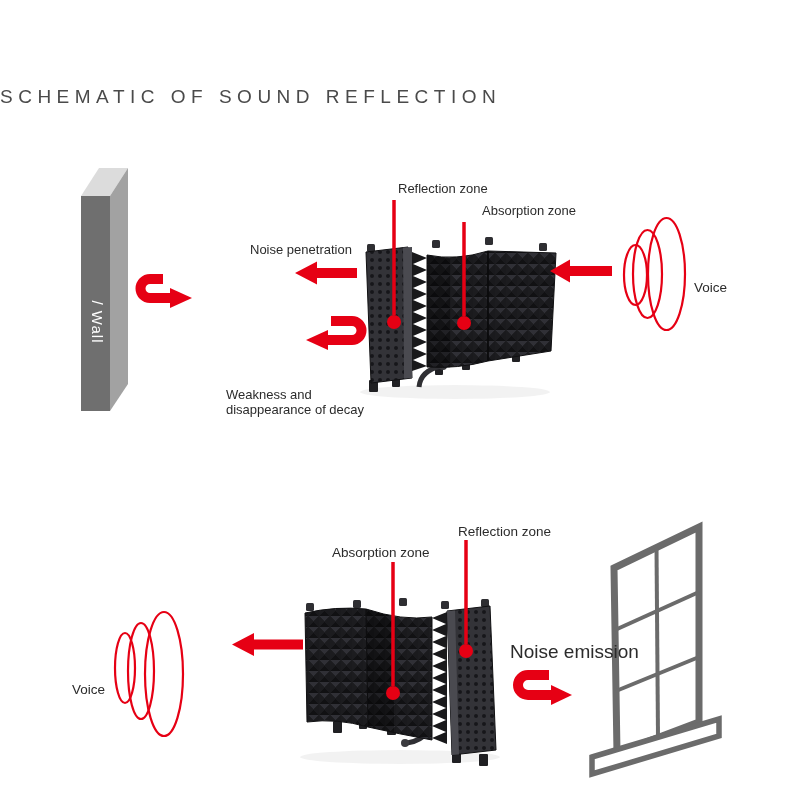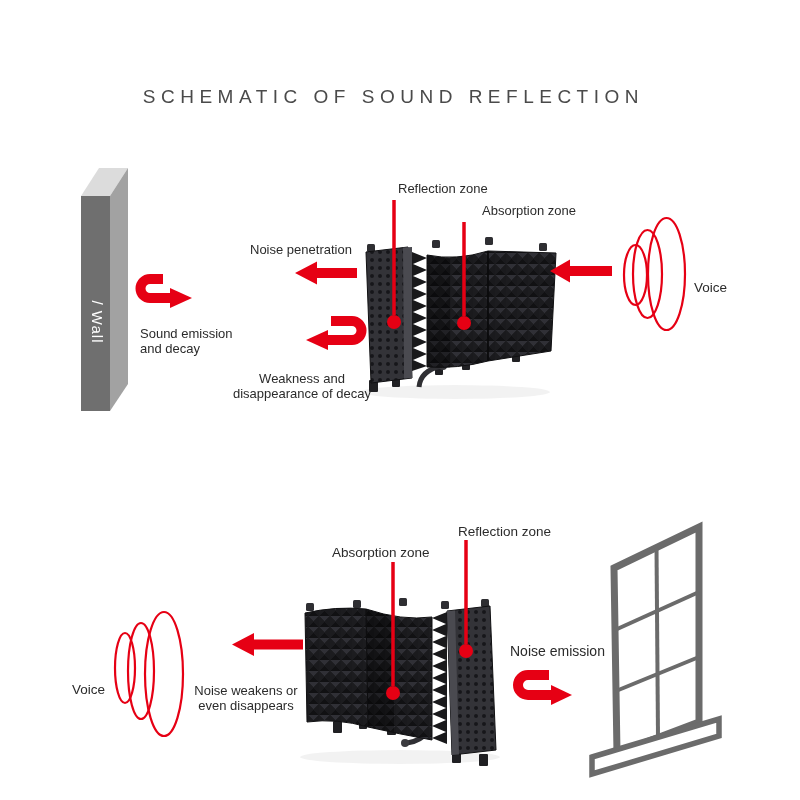--- a/index.html
+++ b/index.html
@@ -4,34 +4,34 @@
 <style>
   :root{
     --accent-red:#e60014; --text-dark:#2b2b2b; --title-color:#4a4a4a;
     --wall-front:#6f6f6f; --wall-side:#a2a2a2; --wall-top:#dcdcdc;
     --window-gray:#6b6b6b; --wall-text:#ffffff;
   }
   html,body{margin:0;padding:0;background:#fff;}
   .stage{position:relative;width:800px;height:800px;background:#fff;overflow:hidden;
          font-family:"Liberation Sans", sans-serif;}
   .stage svg{position:absolute;left:0;top:0;}
-  .title{position:absolute;top:86px;left:0;width:644px;text-align:right;
+  .title{position:absolute;top:86px;left:0;width:644px;text-align:left;
          font-size:19px;letter-spacing:5.5px;color:var(--title-color);white-space:nowrap;}
-  .lbl{position:absolute;font-size:13px;color:var(--text-dark);white-space:nowrap;line-height:15px;}
+  .lbl{position:absolute;font-size:13px;color:var(--text-dark);white-space:nowrap;line-height:15px;text-align:right;}
   .l-reflection-top{left:398px;top:181px;}
   .l-absorption-top{left:482px;top:203px;}
   .l-penetration{left:250px;top:242px;}
   .l-emission{left:140px;top:326px;}
-  .l-weakness{left:226px;top:371px;width:152px;text-align:center;white-space:normal;}
+  .l-weakness{left:226px;top:387px;width:152px;text-align:left;white-space:normal;}
   .l-voice-top{left:694px;top:280px;font-size:13.5px;}
   .l-absorption-bottom{left:332px;top:545px;font-size:13.5px;}
   .l-reflection-bottom{left:458px;top:524px;font-size:13.5px;}
   .l-noise-weakens{left:183px;top:684px;width:126px;text-align:center;white-space:normal;line-height:14.5px;}
   .l-voice-bottom{left:72px;top:682px;font-size:13.5px;}
-  .l-noise-emission{left:510px;top:644px;font-size:14px;}
+  .l-noise-emission{left:510px;top:644px;font-size:19px;}
   .wall-label{position:absolute;left:66px;top:312px;width:60px;height:20px;text-align:center;
               transform:rotate(90deg);color:var(--wall-text);font-size:15px;letter-spacing:1px;}
   
   .wall-front{fill:var(--wall-front);}
   .wall-top{fill:var(--wall-top);}
   .wall-side{fill:var(--wall-side);}
   .arrowfill{fill:var(--accent-red);}
   .uturn{fill:none;stroke:var(--accent-red);stroke-width:10;}
   .pointer{stroke:var(--accent-red);stroke-width:3.5;}
   .dot{fill:var(--accent-red);}
@@ -187,32 +187,24 @@
 
   <div class="title">SCHEMATIC OF SOUND REFLECTION</div>
 
   <div class="wall-label">
     <span>/ Wall</span>
   </div>
 
   <div class="lbl l-reflection-top">Reflection zone</div>
   <div class="lbl l-absorption-top">Absorption zone</div>
   <div class="lbl l-penetration">Noise penetration</div>
-  <div class="lbl l-emission">
-    <span>Sound emission</span><br>
-    <span>and decay</span>
-  </div>
   <div class="lbl l-weakness">
     <span>Weakness and</span><br>
     <span>disappearance of decay</span>
   </div>
   <div class="lbl l-voice-top">Voice</div>
 
   <div class="lbl l-absorption-bottom">Absorption zone</div>
   <div class="lbl l-reflection-bottom">Reflection zone</div>
-  <div class="lbl l-noise-weakens">
-    <span>Noise weakens or</span><br>
-    <span>even disappears</span>
-  </div>
   <div class="lbl l-voice-bottom">Voice</div>
   <div class="lbl l-noise-emission">Noise emission</div>
 
 </div>
 
 </body></html>

